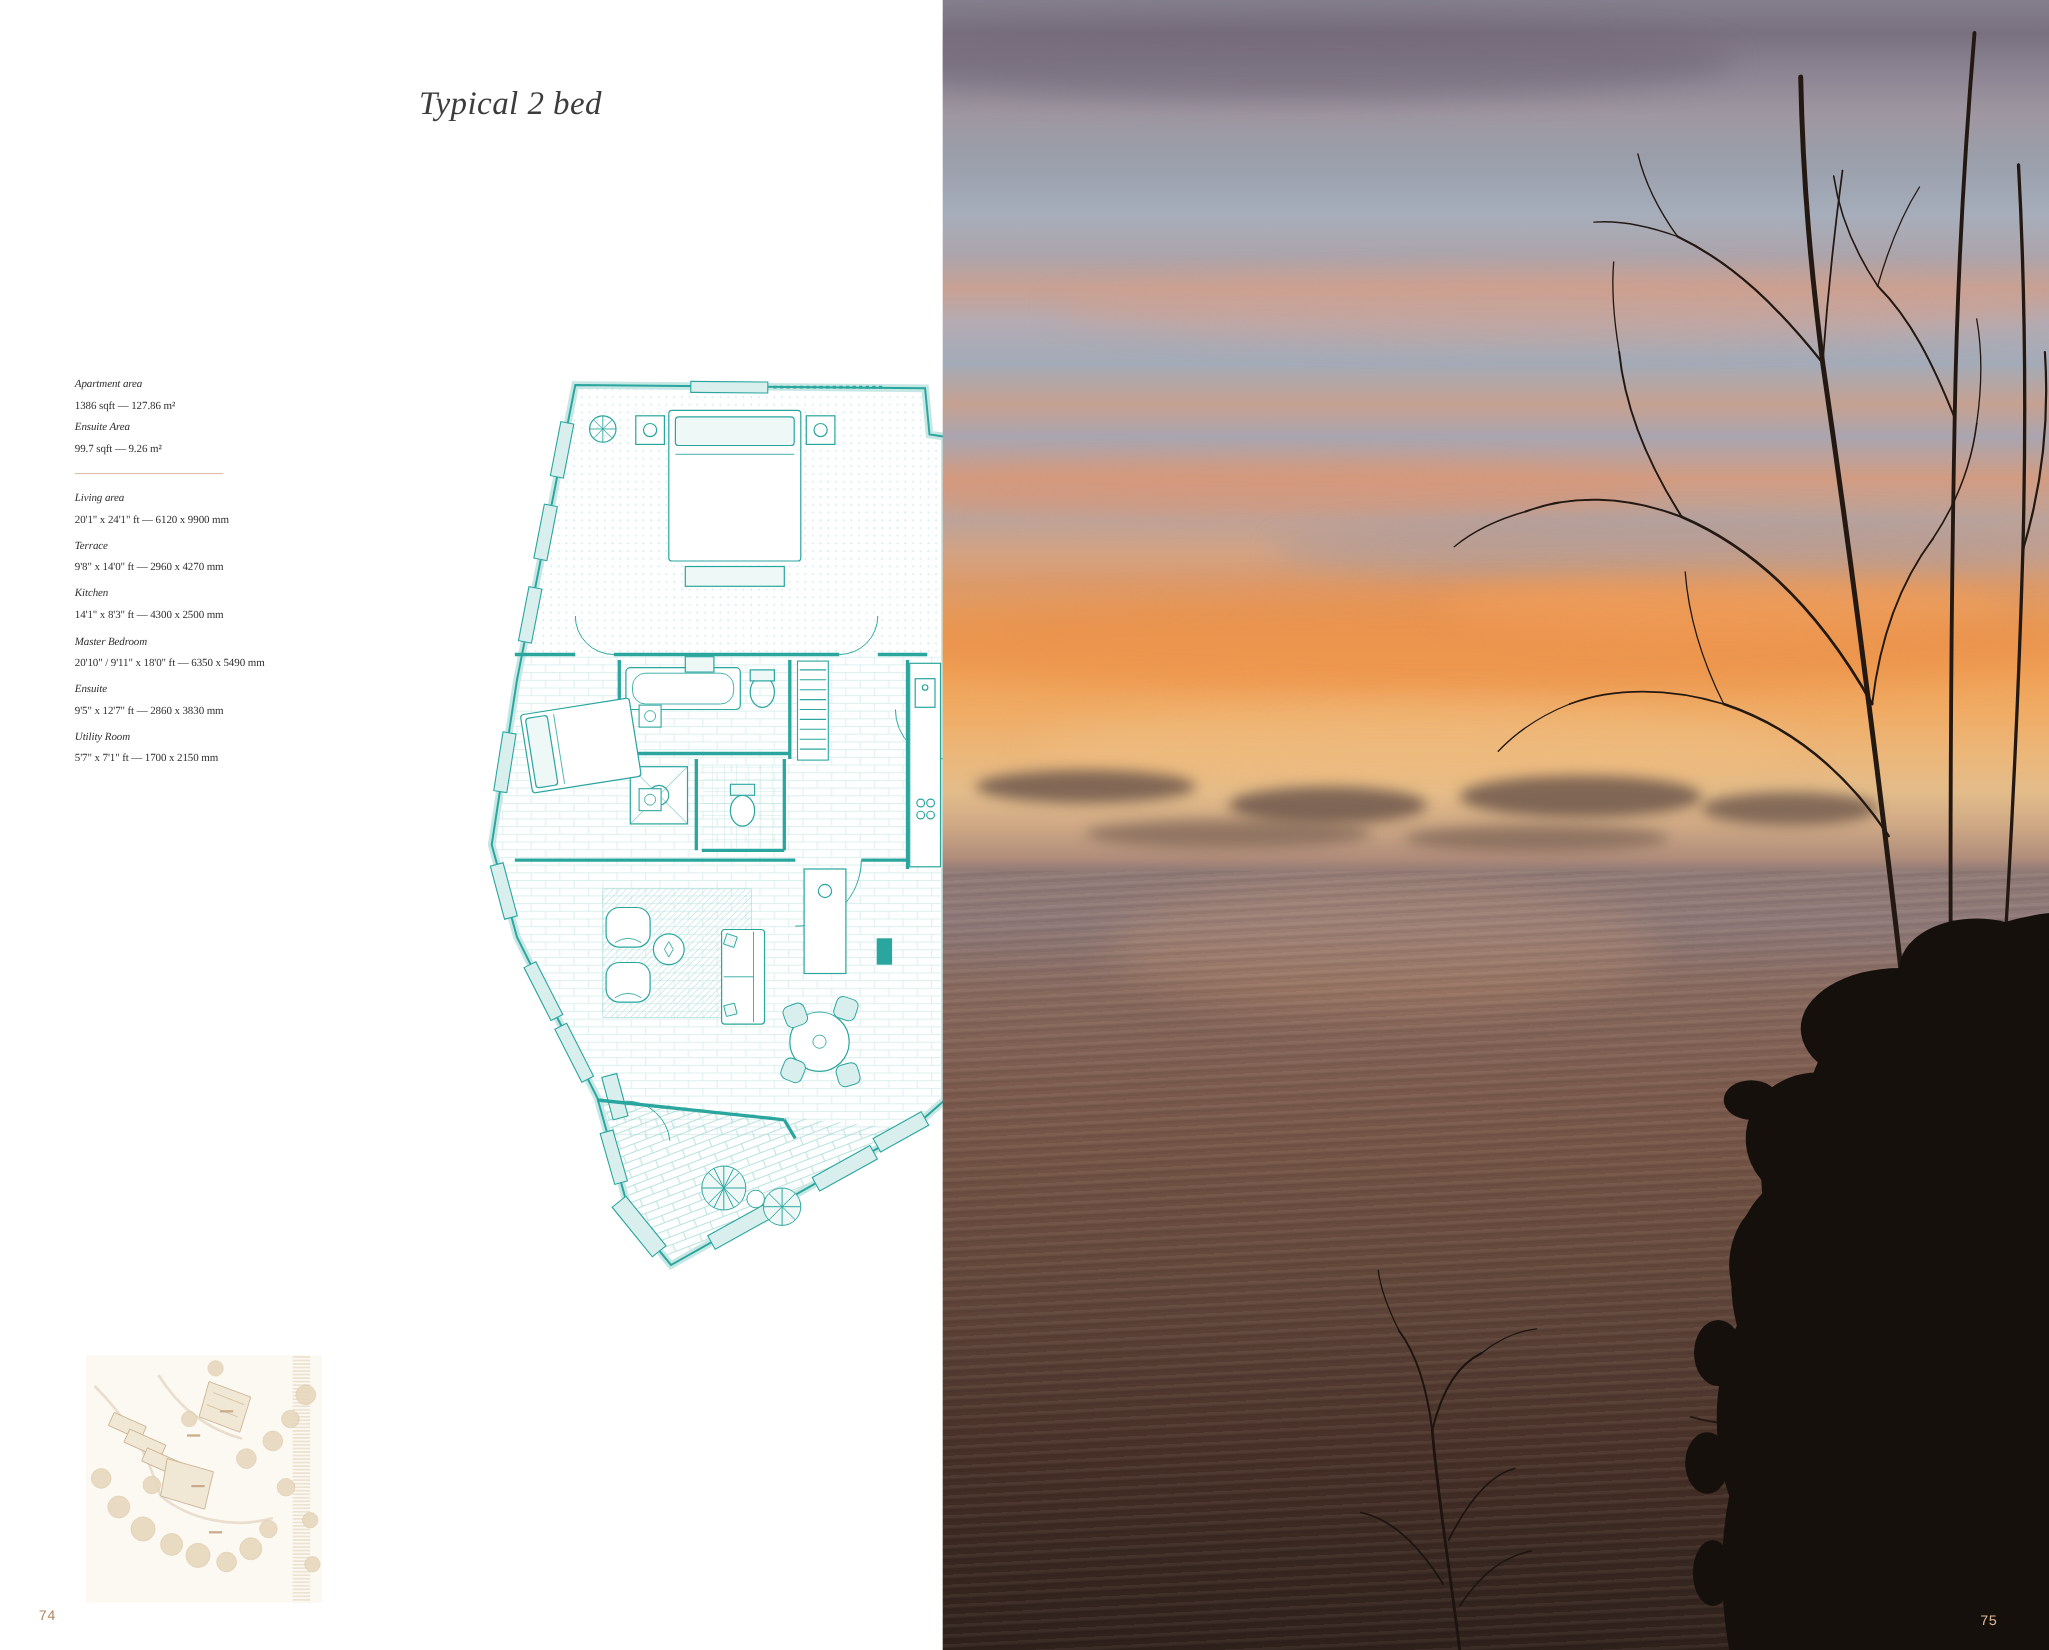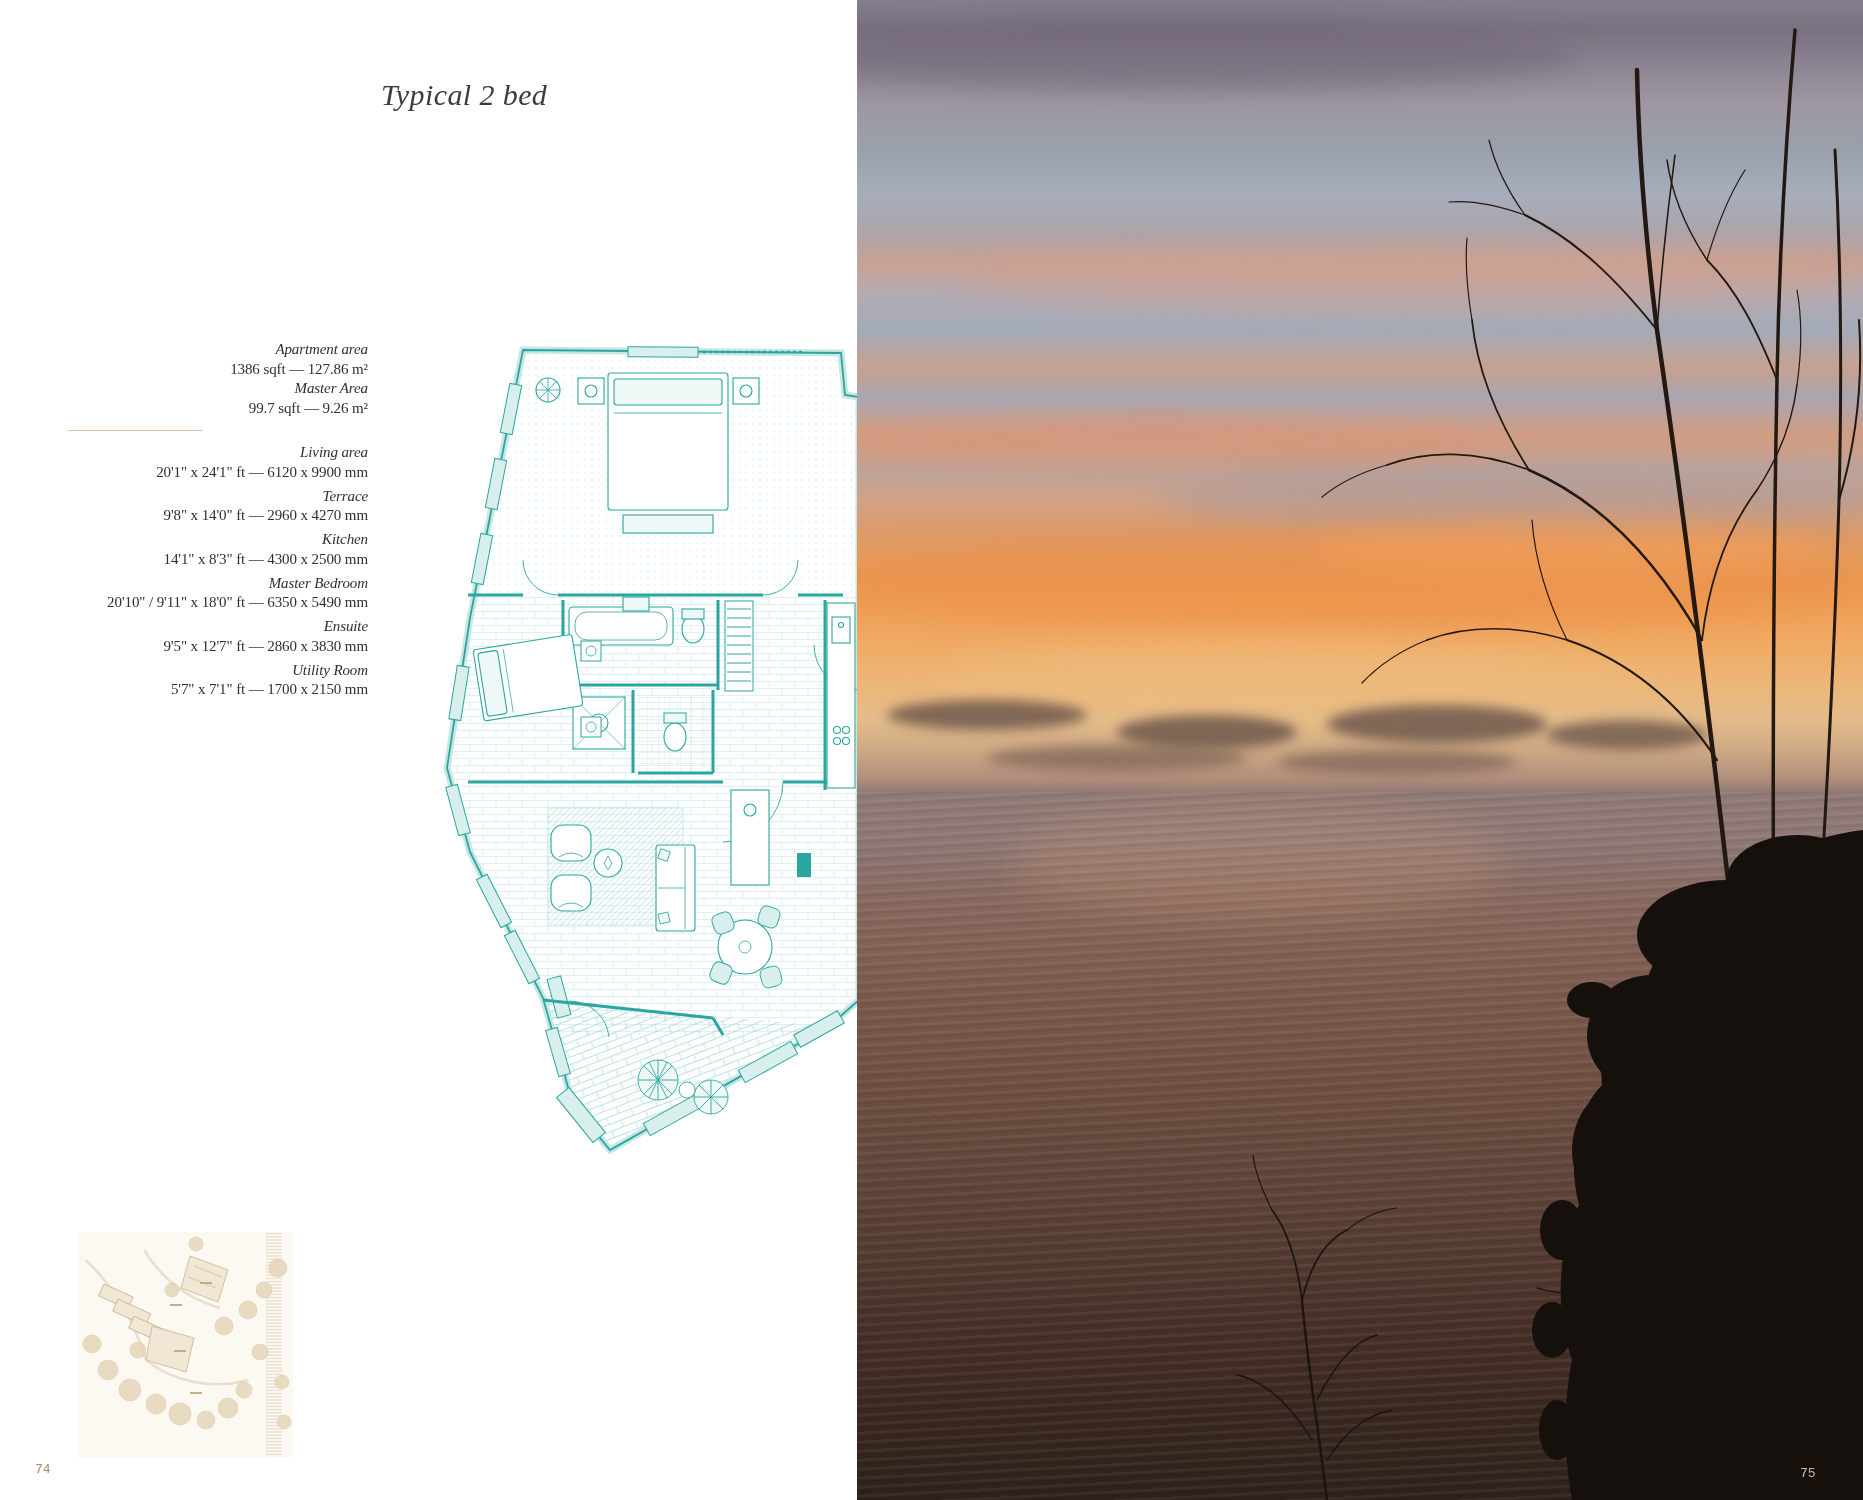--- a/index.html
+++ b/index.html
@@ -6,21 +6,21 @@
   body{
     width:1863px;height:1500px;position:relative;background:#ffffff;overflow:hidden;
     font-family:"Liberation Serif", serif;
   }
   
   .left-page{position:absolute;left:0;top:0;width:932px;height:1500px;background:#ffffff;}
   .page-title{
     position:absolute;left:381px;top:78px;font-style:italic;font-size:30px;color:#3c3c3c;
     letter-spacing:.4px;
   }
-  .specs{position:absolute;left:68px;top:340px;width:300px;color:#2f2f2f;font-size:15px;line-height:19.5px;letter-spacing:-0.1px;text-align:right;}
+  .specs{position:absolute;left:68px;top:340px;width:300px;color:#2f2f2f;font-size:10px;line-height:19.5px;letter-spacing:-0.1px;}
   .specs .lbl{font-style:italic;display:block;}
   .specs .val{display:block;}
   .specs-divider{border:none;border-top:1px solid #ddbfa3;width:135px;margin:12px 0 12px 0;}
   .room-row{margin-bottom:4.5px;}
   .pagenum{position:absolute;font-family:Liberation Mono, monospace;font-size:13px;}
   .pagenum.left{left:35px;top:1462px;color:#b08a66;}
   .pagenum.right{left:1800px;top:1466px;color:#d8b693;z-index:30;}
   .floor-plan{position:absolute;left:373px;top:345px;width:492px;height:812px;}
   .site-plan{position:absolute;left:78px;top:1232px;width:215px;height:225px;}
   
@@ -48,21 +48,21 @@
 <div class="left-page">
 
   <div class="page-title">Typical 2 bed</div>
 
   <div class="specs">
     <div>
       <span class="lbl">Apartment area</span>
       <span class="val">1386 sqft — 127.86 m²</span>
     </div>
     <div>
-      <span class="lbl">Master Area</span>
+      <span class="lbl">Ensuite Area</span>
       <span class="val">99.7 sqft — 9.26 m²</span>
     </div>
     <hr class="specs-divider">
     <div class="room-row">
       <span class="lbl">Living area</span>
       <span class="val">20'1" x 24'1" ft — 6120 x 9900 mm</span>
     </div>
     <div class="room-row">
       <span class="lbl">Terrace</span>
       <span class="val">9'8" x 14'0" ft — 2960 x 4270 mm</span>

